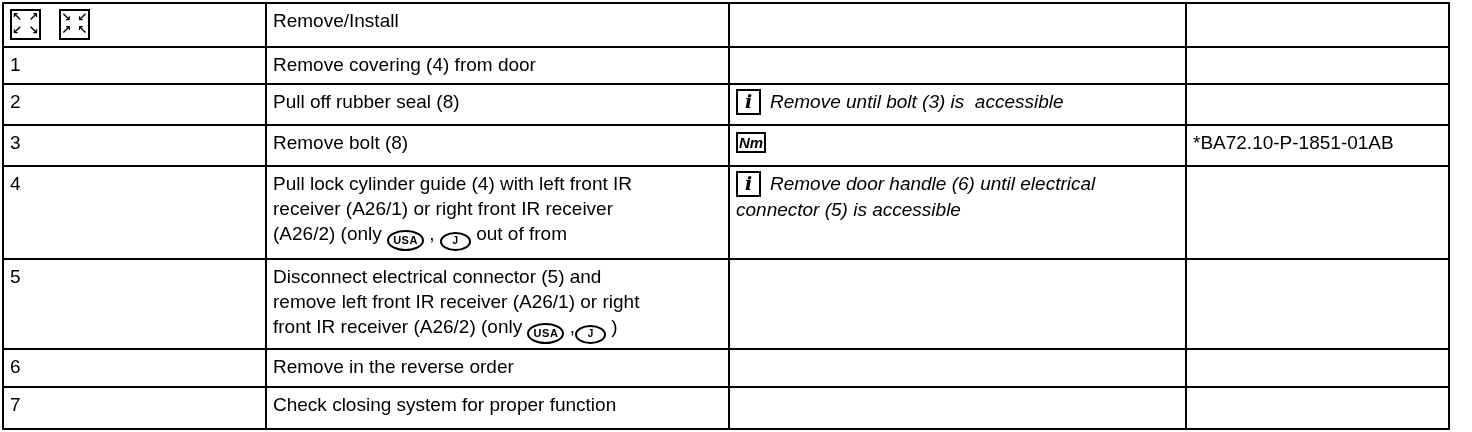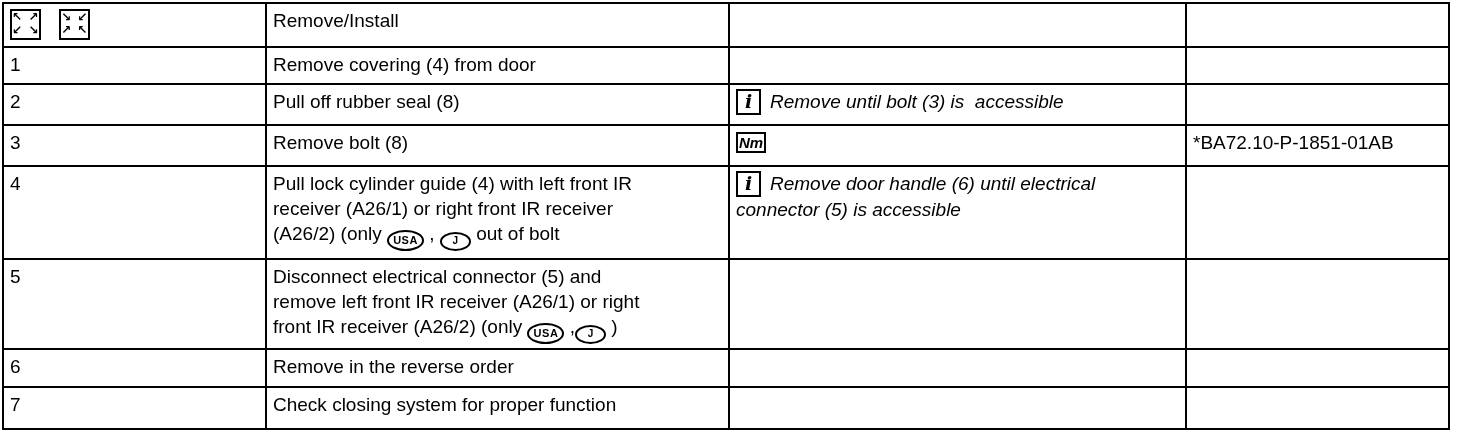--- a/index.html
+++ b/index.html
@@ -139,21 +139,21 @@
       <tr style="height: 41px;">
         <td class="step-cell">3</td>
         <td class="desc-cell"><span>Remove bolt (8)</span></td>
         <td class="note-cell"><span class="nm-icon">Nm</span></td>
         <td class="ref-cell"><span>*BA72.10-P-1851-01AB</span></td>
       </tr>
       <tr style="height: 93px;">
         <td class="step-cell">4</td>
         <td class="desc-cell"><span>Pull lock cylinder guide (4) with left front IR
 receiver (A26/1) or right front IR receiver
-(A26/2) (only </span><span class="country-badge badge-usa">USA</span><span> , </span><span class="country-badge badge-j">J</span><span> out of bolt</span></td>
+(A26/2) (only </span><span class="country-badge badge-usa">USA</span><span> , </span><span class="country-badge badge-j">J</span><span> out of from</span></td>
         <td class="note-cell"><span class="info-icon">i</span><span>Remove door handle (6) until electrical
 connector (5) is accessible</span></td>
         <td class="ref-cell"></td>
       </tr>
       <tr style="height: 85px;">
         <td class="step-cell">5</td>
         <td class="desc-cell"><span>Disconnect electrical connector (5) and
 remove left front IR receiver (A26/1) or right
 front IR receiver (A26/2) (only </span><span class="country-badge badge-usa">USA</span><span> ,</span><span class="country-badge badge-j">J</span><span> )</span></td>
         <td class="note-cell"></td>

